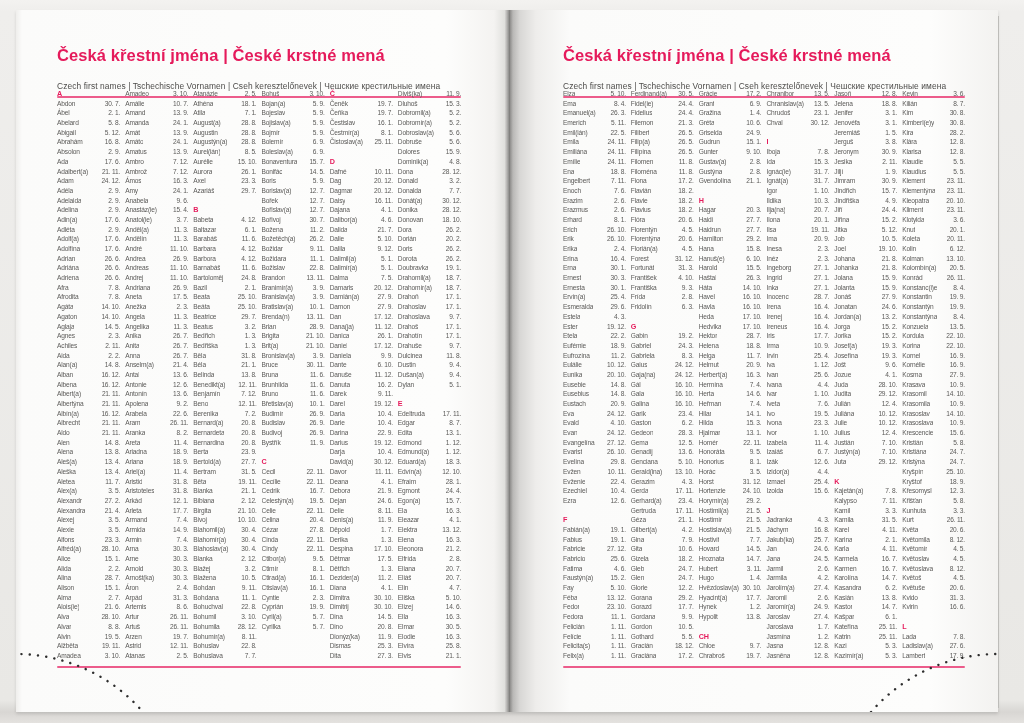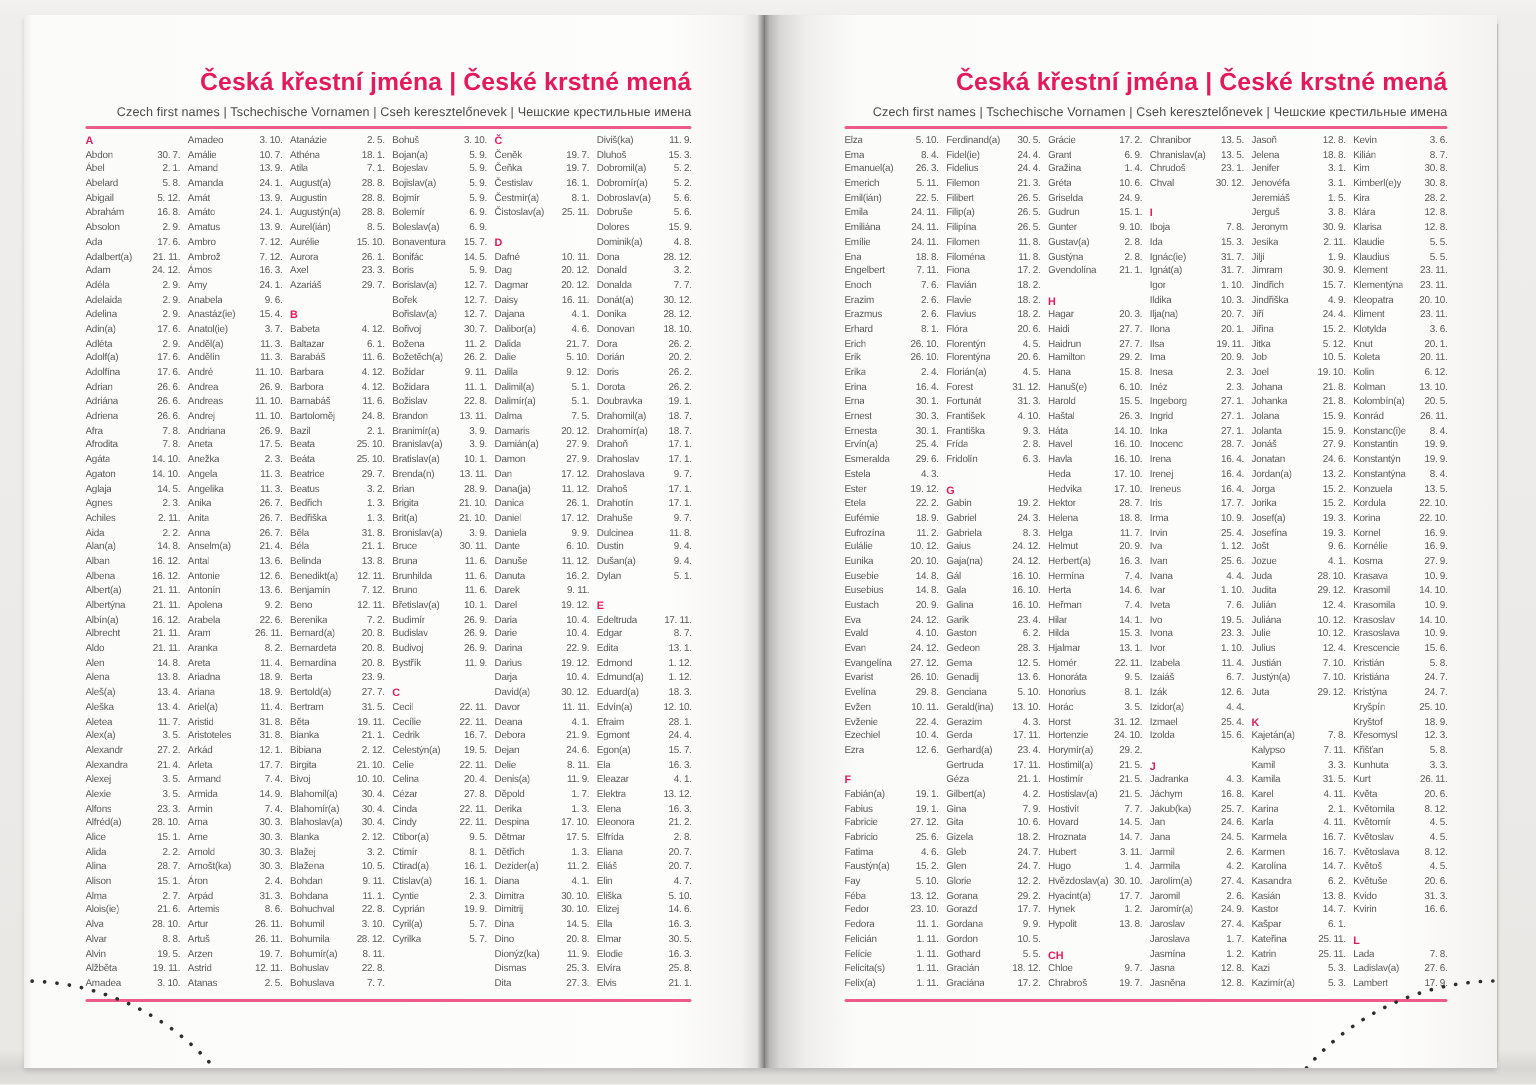--- a/index.html
+++ b/index.html
@@ -17,25 +17,25 @@
   .page.right{
     left:510px;width:488px;
     background:linear-gradient(to right,#8e8d8b 0,#b9b8b6 3px,#d8d7d5 10px,#eeedeb 26px,#fbfbfa 60px,#fdfdfc 420px,#f3f2f0 488px);
     box-shadow:0 2px 3px rgba(0,0,0,.12);
   }
   .spine{position:absolute;top:10px;left:505px;width:8px;height:702px;
     background:linear-gradient(to right,#d8d7d5,#8a8987 55%,#6f6e6c 70%,#999896);}
   .fore-edge{position:absolute;top:16px;left:998px;width:12px;height:692px;
     background:linear-gradient(to right,#cfcecb 0,#e3e2df 35%,#eeede a 70%,#f3f2ef 100%);
     border-left:1px solid #bdbcb9;border-radius:0 6px 6px 0;}
-  .header{position:absolute;top:36px;text-align:right;}
+  .header{position:absolute;top:36px;text-align:left;}
   .page.left .header{left:41px;width:404px;}
   .page.right .header{left:53px;width:402px;}
   .title{font-size:16.5px;font-weight:bold;letter-spacing:.1px;}
-  .subtitle{font-size:8.4px;color:#4d4c4a;margin-top:4px;letter-spacing:.1px;}
+  .subtitle{font-size:8.4px;color:#4d4c4a;margin-top:16px;letter-spacing:.1px;}
   .rule{height:2px;border-radius:1px;}
   .rule.top{margin-top:5px;}
   .rule.bottom{position:absolute;top:656px;}
   .page.left .rule.bottom{left:41px;width:404px;}
   .page.right .rule.bottom{left:53px;width:402px;}
   .cols{position:absolute;top:79px;display:flex;gap:5px;}
   .page.left .cols{left:41px;width:404px;}
   .page.right .cols{left:53px;width:402px;}
   .col{flex:1 1 0;min-width:0;}
   .row{height:9.7px;line-height:9.7px;font-size:6.6px;color:#5b5a58;

